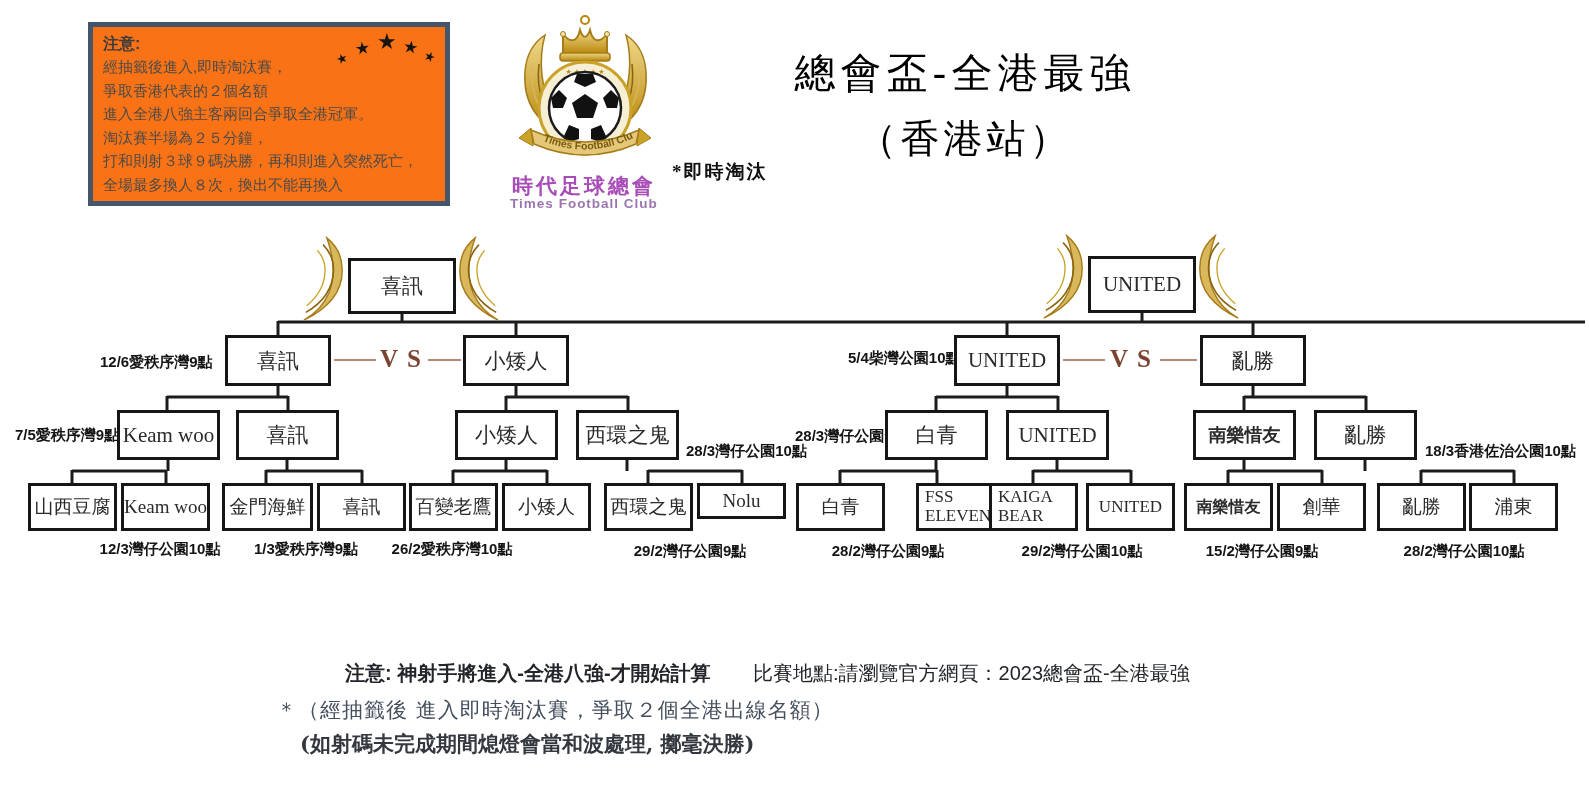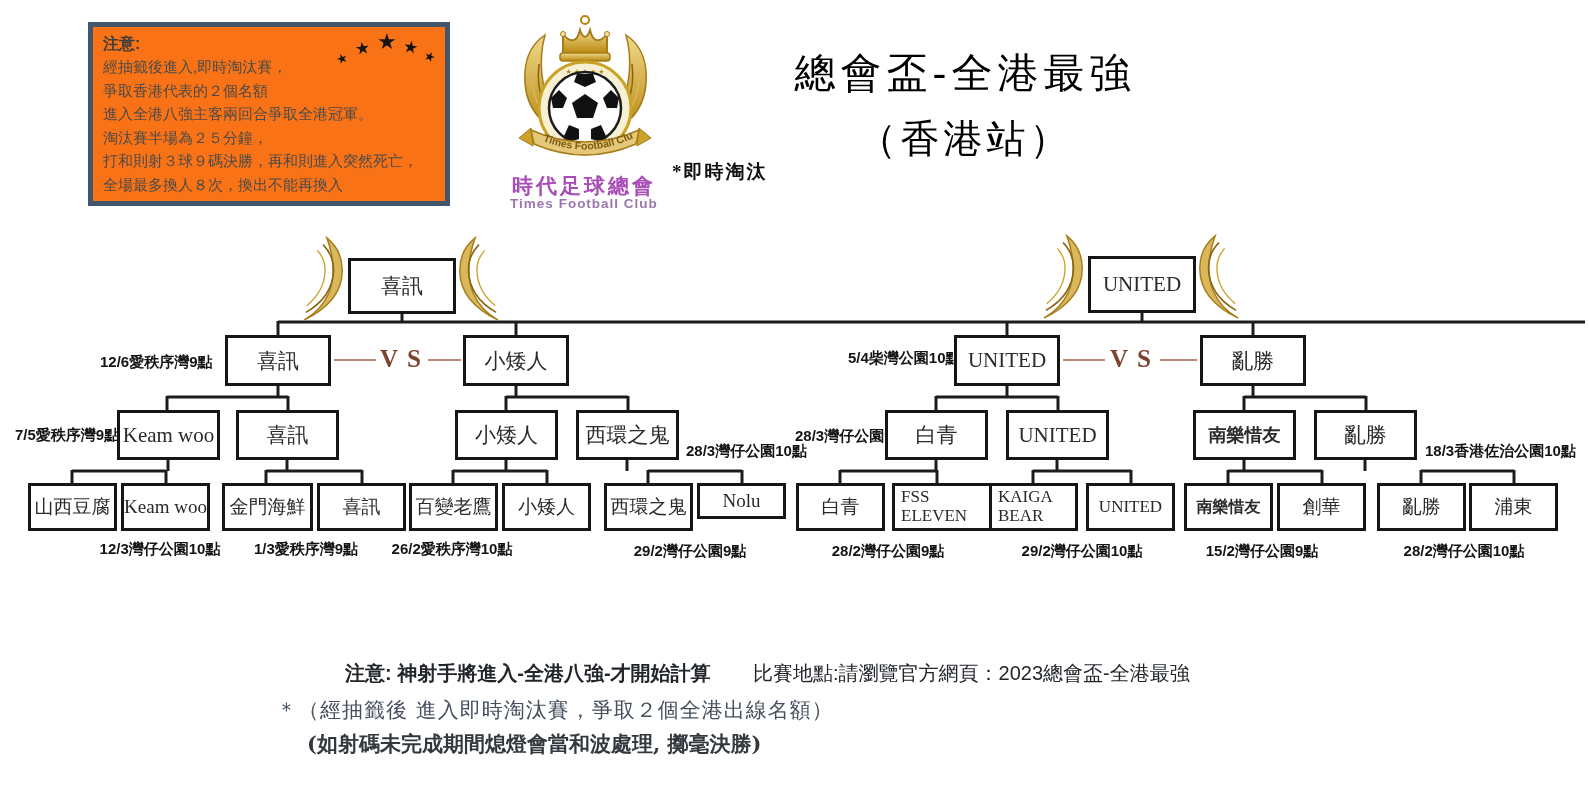--- a/index.html
+++ b/index.html
@@ -45,21 +45,21 @@
   .vsline{position:absolute;height:2px;background:#b98a77;}
 
   svg.overlay{position:absolute;left:0;top:0;pointer-events:none;}
 
   
   .f1a{position:absolute;left:345px;top:660px;font-weight:bold;font-size:20px;color:#22262b;}
   .f1b{position:absolute;left:753px;top:660px;font-size:20px;color:#22262b;}
   .f2{position:absolute;left:276px;top:696px;font-family:"DejaVu Serif","Liberation Serif",serif;
       font-size:21px;letter-spacing:1px;color:#454f5e;}
   .f3{position:absolute;left:300px;top:730px;font-family:"DejaVu Serif","Liberation Serif",serif;
-      font-weight:bold;font-size:21px;color:#33383f;margin-left:7px;}
+      font-weight:bold;font-size:21px;color:#33383f;}
 
   .laurel{position:absolute;width:48px;height:86px;}
   .laurel.mirror{transform:scaleX(-1);}
 </style>
 </head>
 <body>
 
 <div id="canvas">
 
   <div class="notice">
@@ -254,21 +254,21 @@
 
   <div class="tbox r1" style="left:28px;top:483px;width:89px;height:48px;font-family:Liberation Serif, serif;">山西豆腐</div>
   <div class="tbox r1" style="left:121px;top:483px;width:89px;height:48px;">Keam woo</div>
   <div class="tbox r1" style="left:222px;top:483px;width:91px;height:48px;">金門海鮮</div>
   <div class="tbox r1" style="left:317px;top:483px;width:89px;height:48px;">喜訊</div>
   <div class="tbox r1" style="left:409px;top:483px;width:89px;height:48px;">百變老鷹</div>
   <div class="tbox r1" style="left:502px;top:483px;width:89px;height:48px;">小矮人</div>
   <div class="tbox r1" style="left:604px;top:483px;width:89px;height:48px;">西環之鬼</div>
   <div class="tbox r1" style="left:697px;top:483px;width:89px;height:36px;">Nolu</div>
   <div class="tbox r1" style="left:796px;top:483px;width:89px;height:48px;">白青</div>
-  <div class="tbox r1 two-line" style="left:892px;top:483px;width:107px;height:48px;">FSS ELEVEN</div>
+  <div class="tbox r1 two-line" style="left:916px;top:483px;width:107px;height:48px;">FSS ELEVEN</div>
   <div class="tbox r1 two-line" style="left:989px;top:483px;width:89px;height:48px;">KAIGA BEAR</div>
   <div class="tbox r1" style="left:1086px;top:483px;width:89px;height:48px;font-size:17px;">UNITED</div>
   <div class="tbox r1 sans-bold" style="left:1184px;top:483px;width:89px;height:48px;font-size:16px;">南樂惜友</div>
   <div class="tbox r1" style="left:1277px;top:483px;width:89px;height:48px;">創華</div>
   <div class="tbox r1" style="left:1377px;top:483px;width:89px;height:48px;">亂勝</div>
   <div class="tbox r1" style="left:1469px;top:483px;width:89px;height:48px;">浦東</div>
 
   <div class="venue centered" style="left:160px;top:540px;">12/3灣仔公園10點</div>
   <div class="venue centered" style="left:306px;top:540px;">1/3愛秩序灣9點</div>
   <div class="venue centered" style="left:452px;top:540px;">26/2愛秩序灣10點</div>

